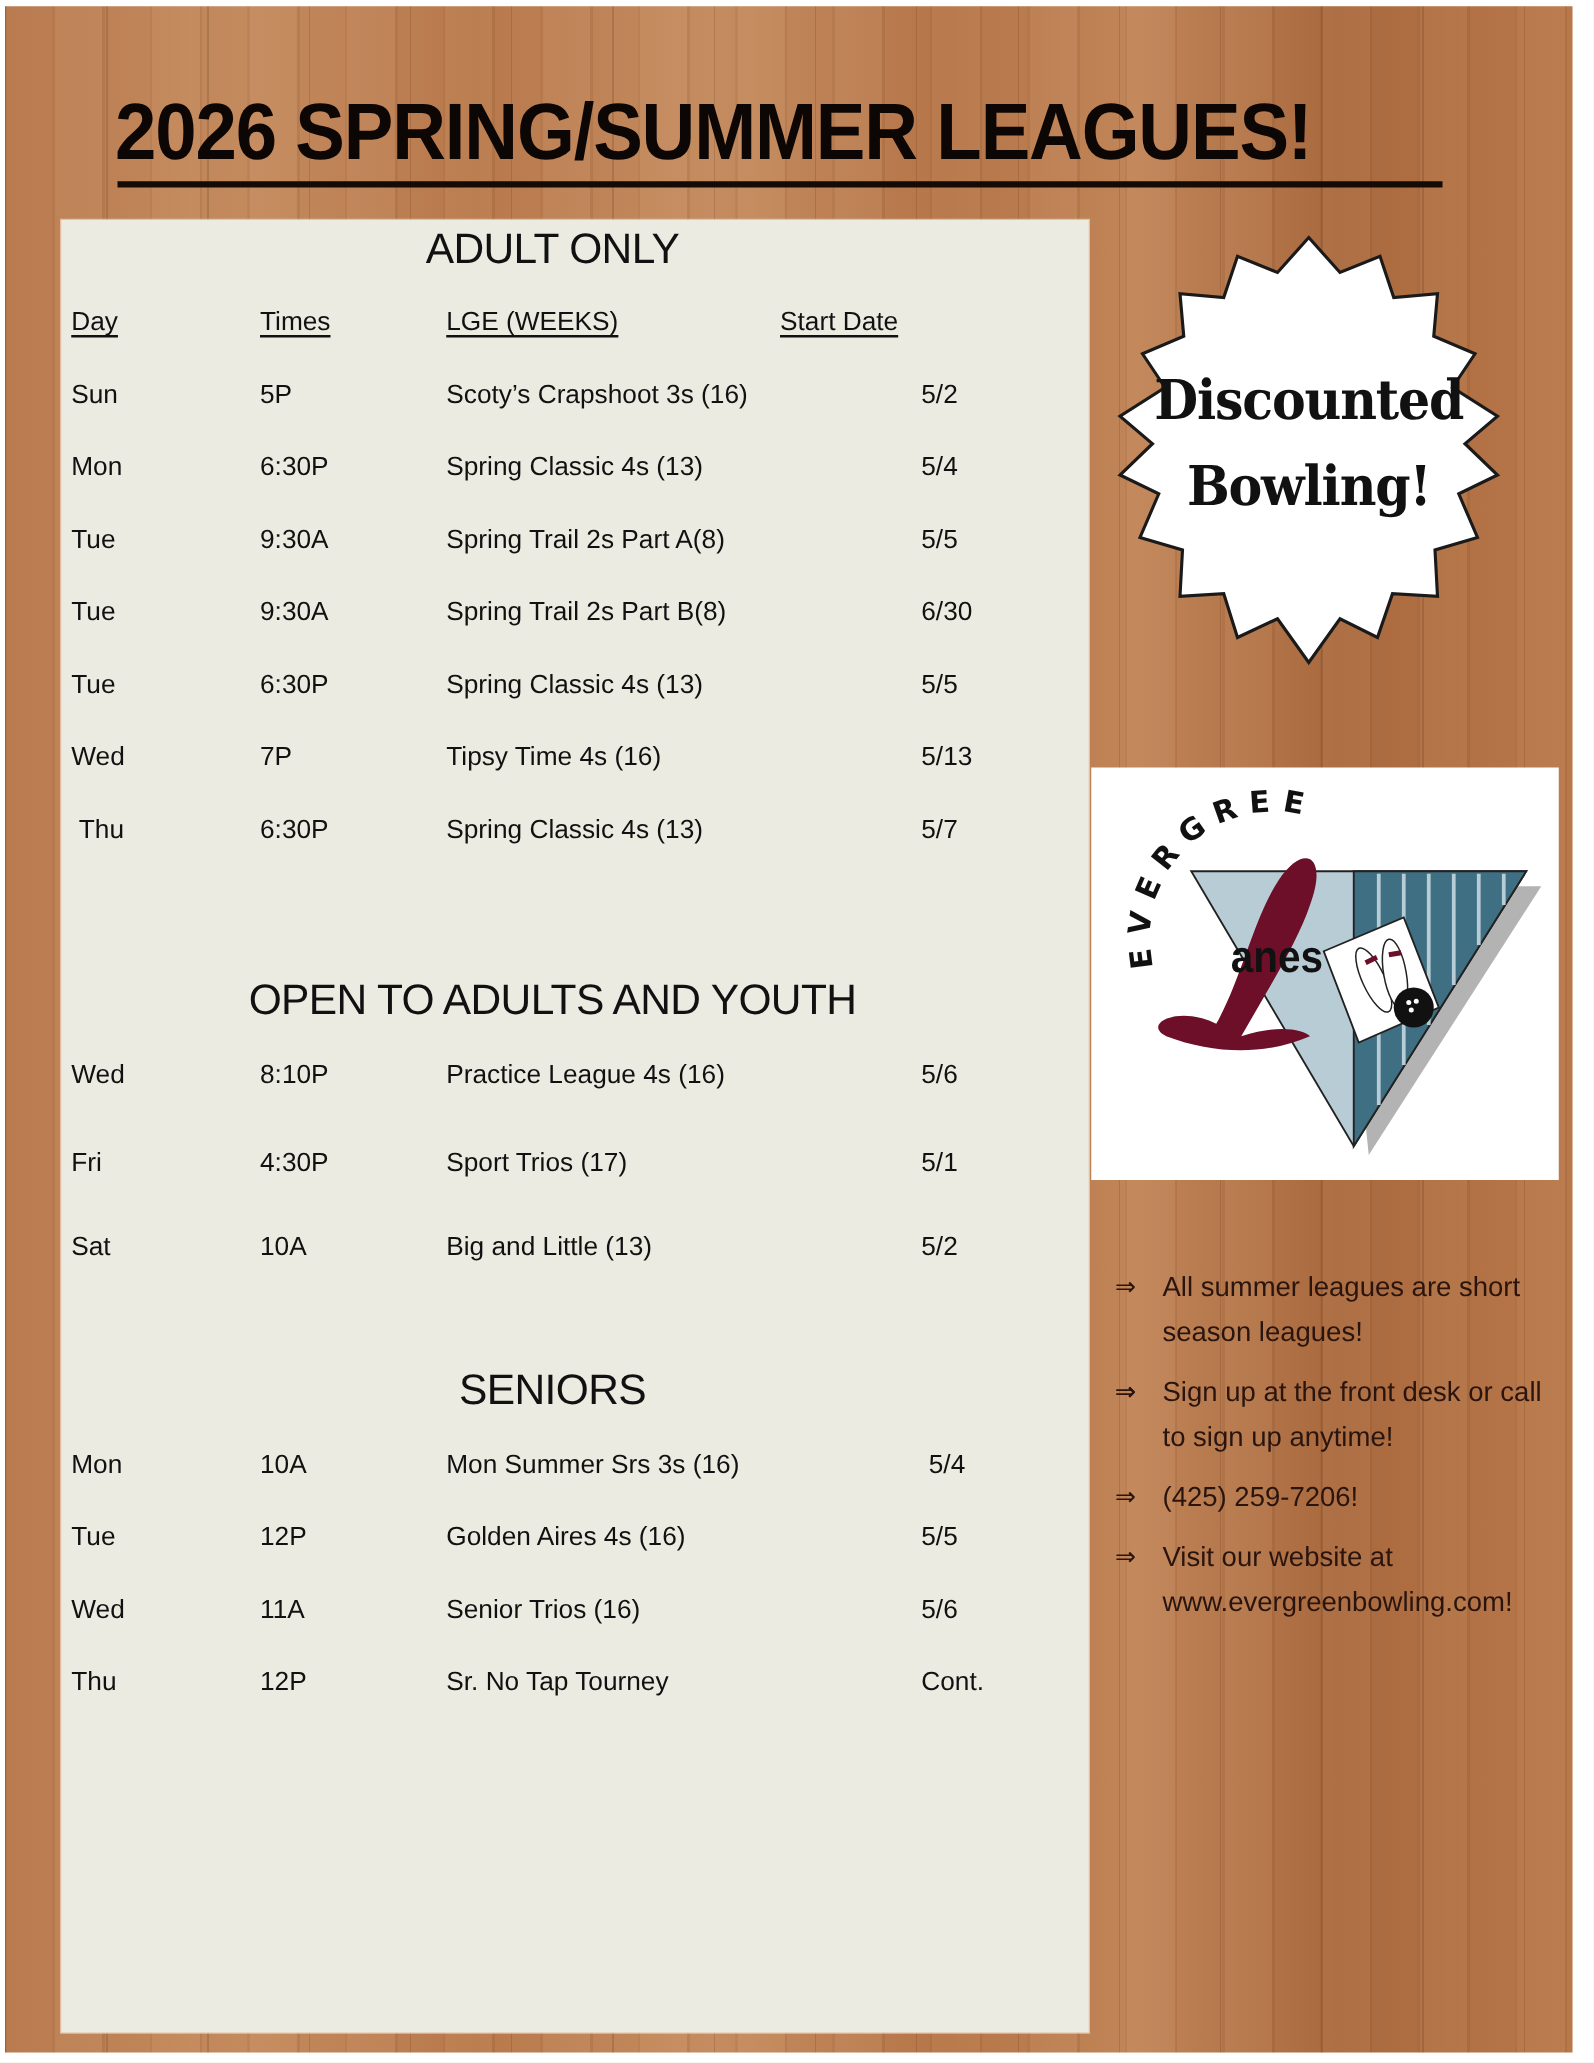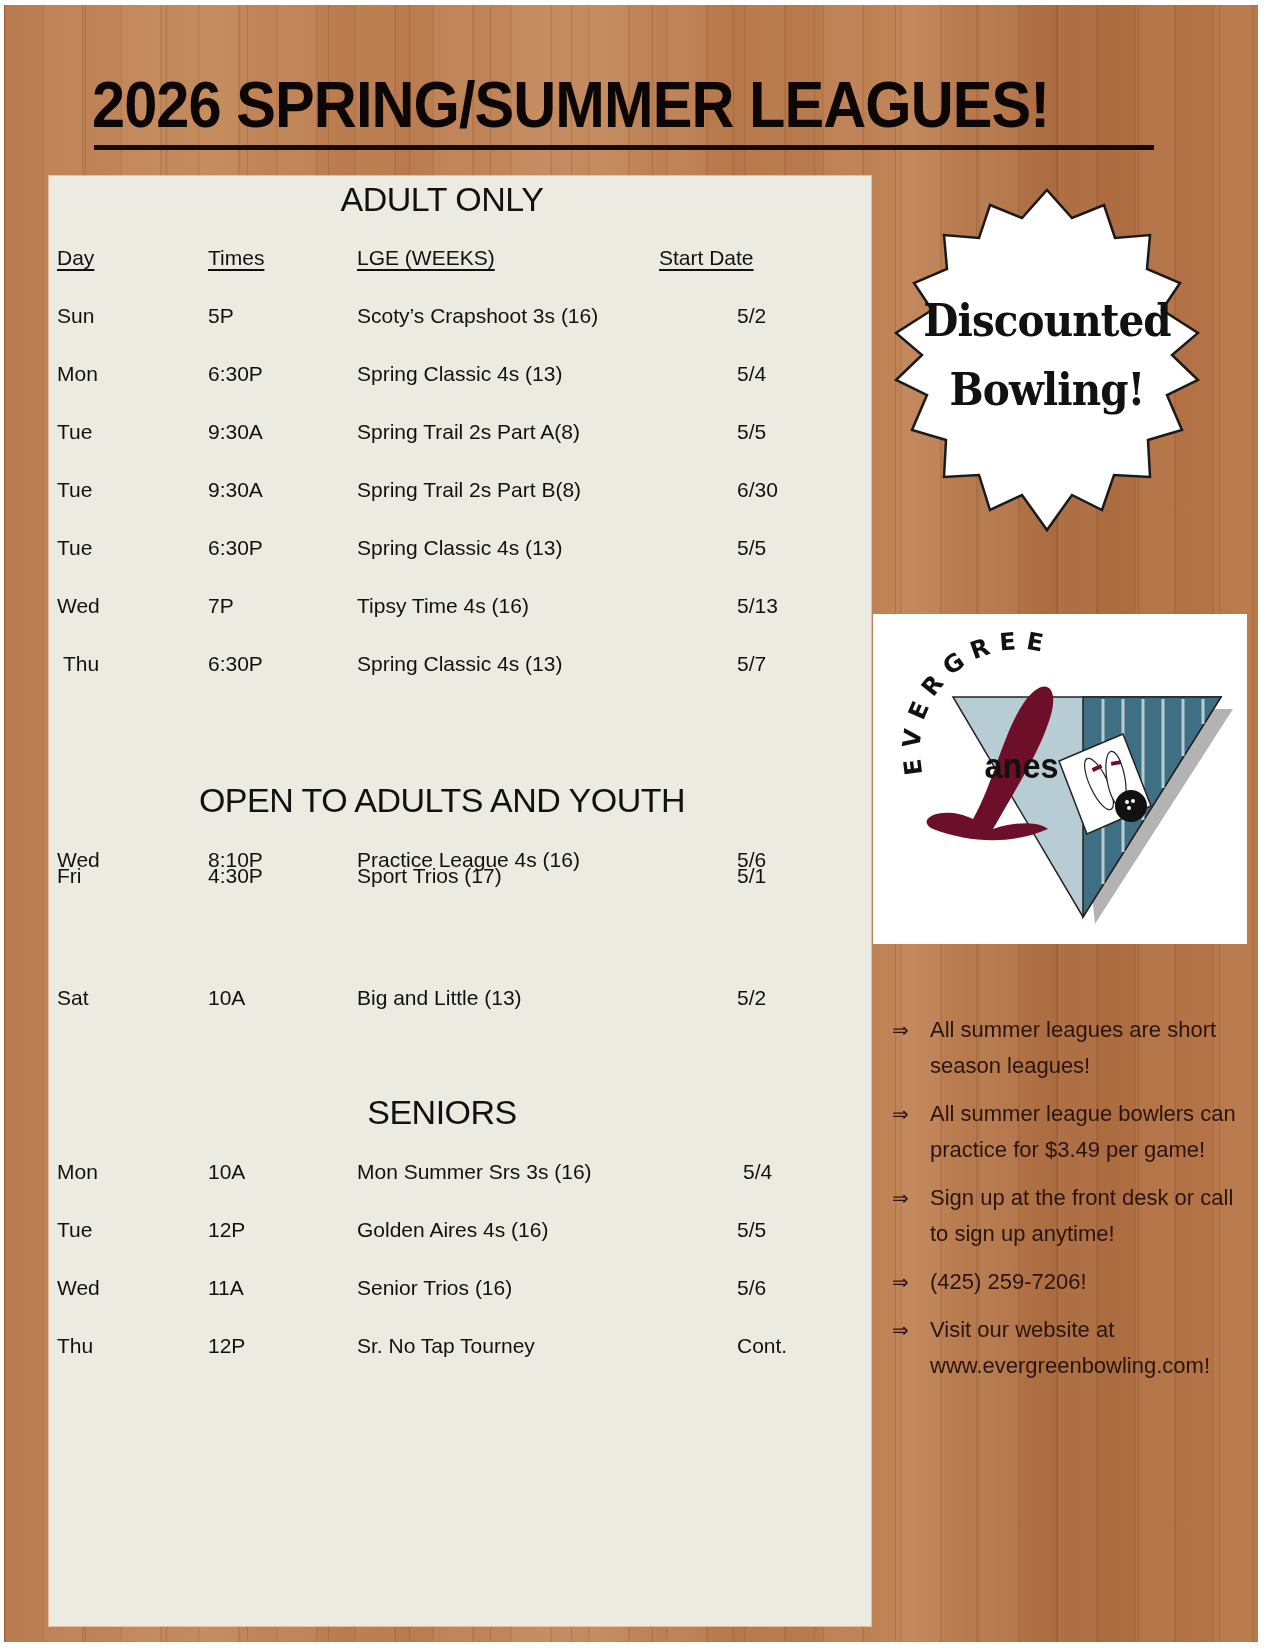--- a/index.html
+++ b/index.html
@@ -40,21 +40,21 @@
       position: absolute; width: 786px; left: 0; text-align: center;
       font-size: 34px; color: #111; letter-spacing: -0.5px;
     }
     .hdr, .row { position: absolute; left: 0; width: 822px; font-size: 21px; color: #111; height: 40px; }
     .hdr span { text-decoration: underline; text-underline-offset: 4px; }
     .c { position: absolute; top: 0; white-space: nowrap; }
     .c-day { left: 8px; }
     .c-time { left: 159px; }
     .c-lge { left: 308px; }
     .c-date { left: 688px; }
-    .hdr .c-date { left: 610px; text-decoration: underline; }
+    .hdr .c-date { left: 575px; text-decoration: underline; }
 
     .starburst {
       position: absolute; left: 882px; top: 185px; width: 330px; height: 350px;
     }
     .burst-text {
       position: absolute; left: 882px; width: 330px; text-align: center;
       font-family: "DejaVu Serif", serif; font-weight: bold; font-size: 44px; color: #111;
       letter-spacing: -1px; transform: scaleX(0.92);
     }
     .logo-box {
@@ -127,21 +127,21 @@
     <span class="c c-date">5/7</span>
   </div>
 
   <div class="section-title" style="top:605px;">OPEN TO ADULTS AND YOUTH</div>
   <div class="row" style="top:672px;">
     <span class="c c-day">Wed</span>
     <span class="c c-time">8:10P</span>
     <span class="c c-lge">Practice League 4s (16)</span>
     <span class="c c-date">5/6</span>
   </div>
-  <div class="row" style="top:688px;padding-left:16px;">
+  <div class="row" style="top:743px;padding-left:16px;">
     <span class="c c-day">Fri</span>
     <span class="c c-time">4:30P</span>
     <span class="c c-lge">Sport Trios (17)</span>
     <span class="c c-date">5/1</span>
   </div>
   <div class="row" style="top:788px;margin-top:22px;">
     <span class="c c-day">Sat</span>
     <span class="c c-time">10A</span>
     <span class="c c-lge">Big and Little (13)</span>
     <span class="c c-date">5/2</span>
@@ -219,21 +219,20 @@
   </svg>
 </div>
 
 <div class="notes">
   <div class="note">
     <span class="arrow">⇒</span>
     <span>All summer  leagues are short season leagues!</span>
   </div>
   <div class="note">
     <span class="arrow">⇒</span>
-    <span>All summer league bowlers can practice for $3.49 per game!</span>
   </div>
   <div class="note">
     <span class="arrow">⇒</span>
     <span>Sign up at the front desk or call to sign up anytime!</span>
   </div>
   <div class="note">
     <span class="arrow">⇒</span>
     <span>(425) 259-7206!</span>
   </div>
   <div class="note">

